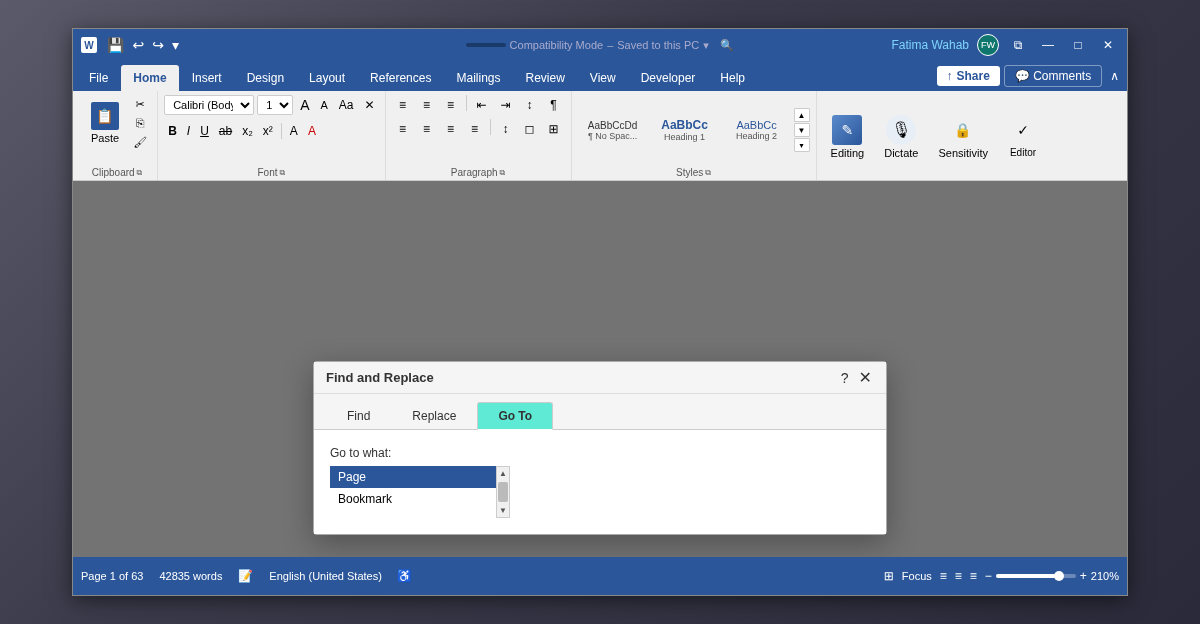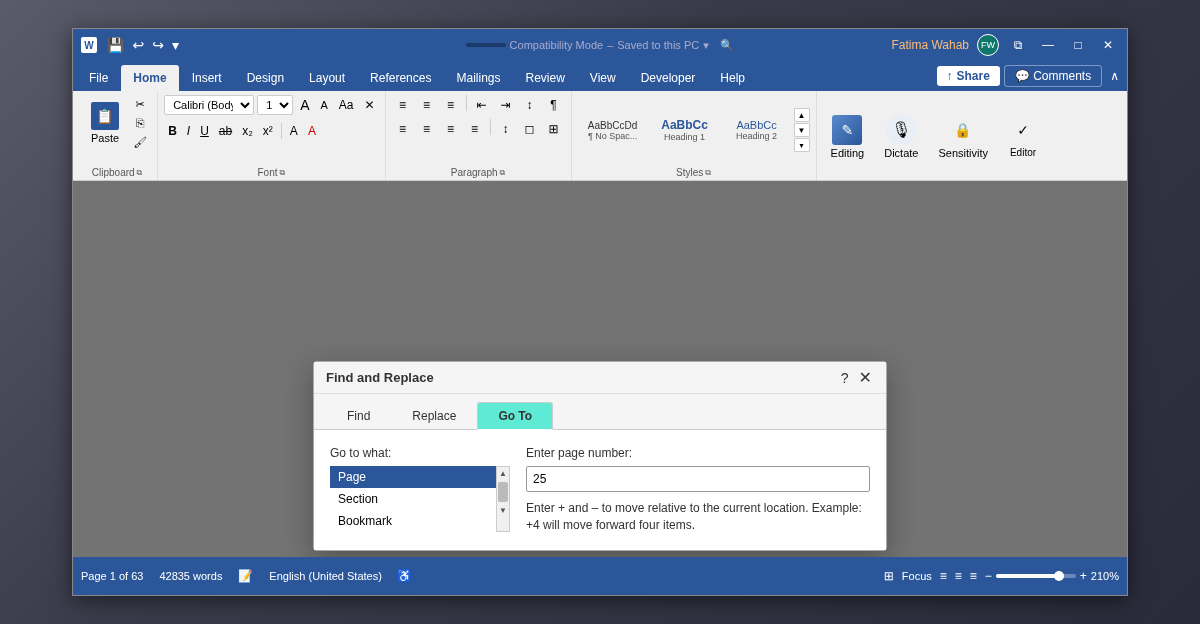--- a/index.html
+++ b/index.html
@@ -79,21 +79,21 @@
     .doc-title-box {
       background: #1a3a6a;
       padding: 2px 20px;
       border-radius: 2px;
       font-size: 12px;
     }
     .title-sep { color: #aac; font-size: 11px; }
     .title-right {
       display: flex; align-items: center; gap: 8px; flex: 1; justify-content: flex-end;
     }
-    .user-name { font-size: 12px; color: #fdba74; }
+    .user-name { font-size: 12px; color: #7dd3fc; }
     .user-avatar {
       width: 22px; height: 22px; border-radius: 50%;
       background: #0f766e; border: 1px solid white;
       display: flex; align-items: center; justify-content: center;
       font-size: 9px; color: white;
     }
     .win-btn {
       width: 22px; height: 22px; display: flex; align-items: center;
       justify-content: center; color: white; font-size: 12px; cursor: pointer;
       border-radius: 2px;
@@ -596,40 +596,32 @@
         <div class="dialog-body">
 
           <div class="goto-left">
             <div class="goto-label">Go to what:</div>
             <div class="goto-list-inner">
               <div class="goto-items">
                 <div class="goto-list-item selected">
                   <span>Page</span>
                 </div>
                 <div class="goto-list-item">
-                  <span>Section</span>
-                </div>
-                <div class="goto-list-item">
                   <span>Bookmark</span>
                 </div>
 
               </div>
               <div class="goto-scrollbar">
                 <span class="sb-arrow">▲</span>
                 <div class="sb-thumb"></div>
                 <span class="sb-arrow">▼</span>
               </div>
             </div>
           </div>
 
-          <div class="goto-right">
-            <div class="enter-label">Enter page number:</div>
-            <input type="text" class="page-input" value="25" style="">
-            <div class="hint-text">Enter + and – to move relative to the current location. Example: +4 will move forward four items.</div>
-          </div>
         </div>
 
       </div>
     </div>
   </div>
 
   <div class="status-bar">
     <span>Page 1 of 63</span>
     <span>42835 words</span>
     <span class="status-icon">📝</span>

